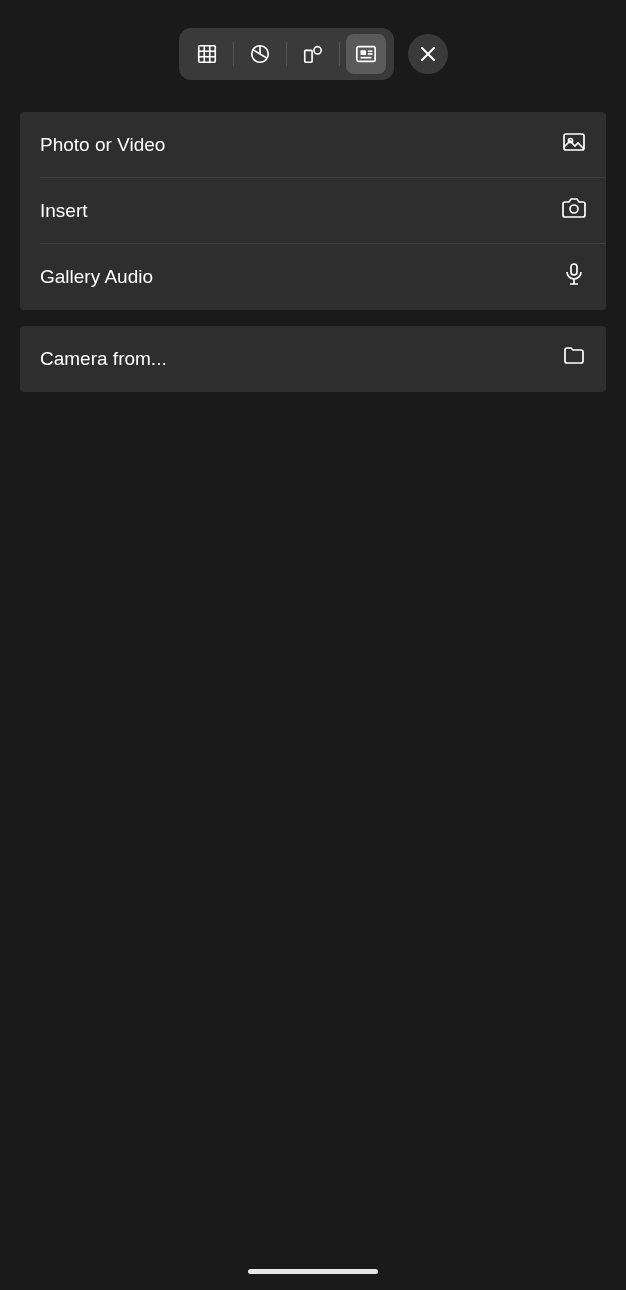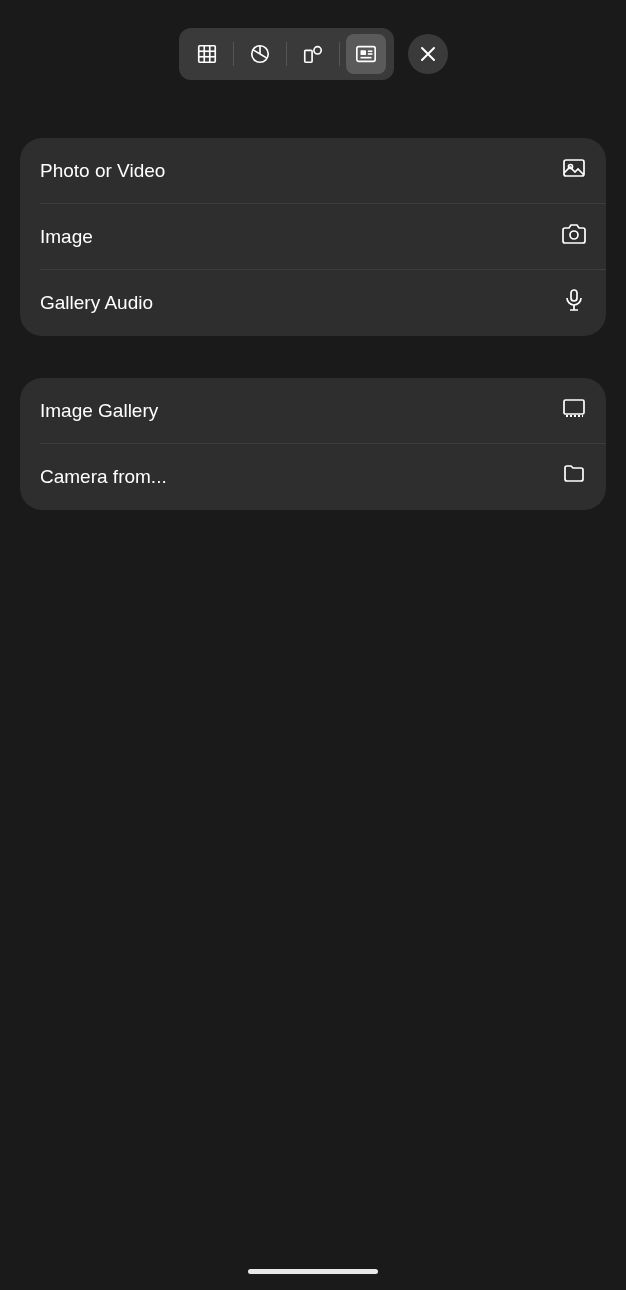--- a/index.html
+++ b/index.html
@@ -76,23 +76,22 @@
 
     .content {
       padding: 16px 20px;
       display: flex;
       flex-direction: column;
       gap: 16px;
     }
 
     .menu-group {
       background-color: #2e2e2e;
-      border-radius: 22px;
+      border-radius: 4px;
       overflow: hidden;
-      margin-top: 26px;
     }
 
     .menu-item {
       display: flex;
       align-items: center;
       justify-content: space-between;
       padding: 18px 20px;
       cursor: pointer;
       position: relative;
     }
@@ -201,21 +200,21 @@
       <span class="menu-item-label">Photo or Video</span>
       <span class="menu-item-icon">
         <svg class="icon-svg" viewBox="0 0 24 24" fill="none" stroke="white" stroke-width="1.7">
           <rect x="2" y="4" width="20" height="16" rx="2"></rect>
           <circle cx="8.5" cy="10.5" r="2"></circle>
           <path d="M2 17 L8 11 L13 16 L16 13 L22 19" stroke="white" stroke-width="1.7" fill="none"></path>
         </svg>
       </span>
     </div>
     <div class="menu-item">
-      <span class="menu-item-label">Image</span>
+      <span class="menu-item-label">Insert</span>
       <span class="menu-item-icon">
         <svg class="icon-svg" viewBox="0 0 24 24" fill="none" stroke="white" stroke-width="1.7">
           <path d="M23 19a2 2 0 0 1-2 2H3a2 2 0 0 1-2-2V8a2 2 0 0 1 2-2h4l2-3h6l2 3h4a2 2 0 0 1 2 2z"></path>
           <circle cx="12" cy="13" r="4"></circle>
         </svg>
       </span>
     </div>
     <div class="menu-item">
       <span class="menu-item-label">Gallery Audio</span>
       <span class="menu-item-icon">
@@ -224,33 +223,20 @@
           <path d="M5 10a7 7 0 0 0 14 0"></path>
           <line x1="12" y1="17" x2="12" y2="22"></line>
           <line x1="8" y1="22" x2="16" y2="22"></line>
         </svg>
       </span>
     </div>
   </div>
 
   <div class="menu-group">
     <div class="menu-item">
-      <span class="menu-item-label">Image Gallery</span>
-      <span class="menu-item-icon">
-        <svg class="icon-svg" viewBox="0 0 24 24" fill="none" stroke="white" stroke-width="1.7">
-          <rect x="2" y="4" width="20" height="14" rx="1.5"></rect>
-          <line x1="4" y1="20" x2="6" y2="20" stroke="white" stroke-width="2"></line>
-          <line x1="8" y1="20" x2="10" y2="20" stroke="white" stroke-width="2"></line>
-          <line x1="12" y1="20" x2="14" y2="20" stroke="white" stroke-width="2"></line>
-          <line x1="16" y1="20" x2="18" y2="20" stroke="white" stroke-width="2"></line>
-          <line x1="20" y1="20" x2="21" y2="20" stroke="white" stroke-width="2"></line>
-        </svg>
-      </span>
-    </div>
-    <div class="menu-item">
       <span class="menu-item-label">Camera from...</span>
       <span class="menu-item-icon">
         <svg class="icon-svg" viewBox="0 0 24 24" fill="none" stroke="white" stroke-width="1.7">
           <path d="M3 6a2 2 0 0 1 2-2h4l2 2h8a2 2 0 0 1 2 2v9a2 2 0 0 1-2 2H5a2 2 0 0 1-2-2V6z"></path>
         </svg>
       </span>
     </div>
   </div>
 
   <div class="menu-group">

